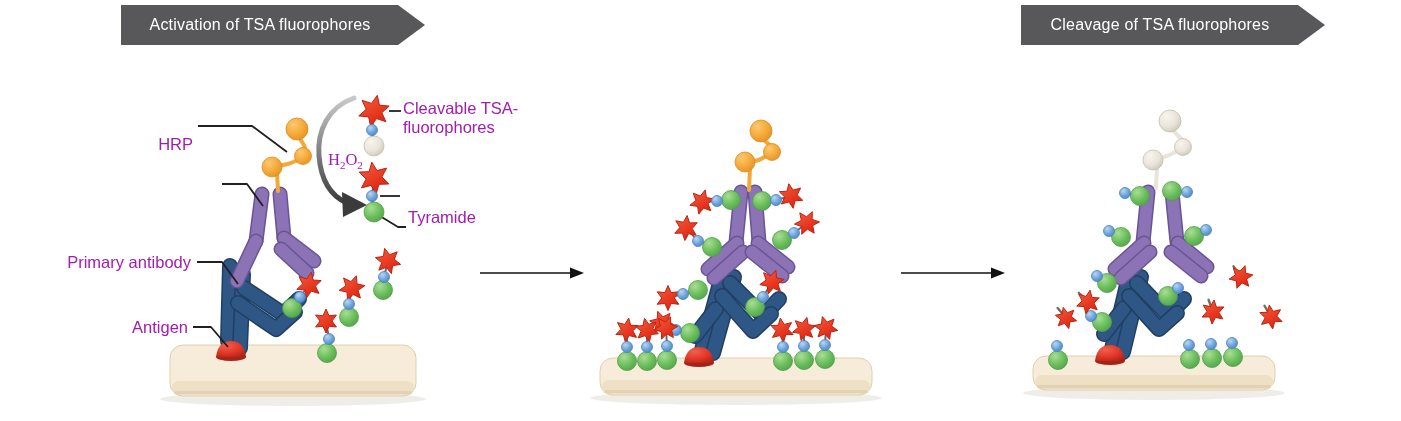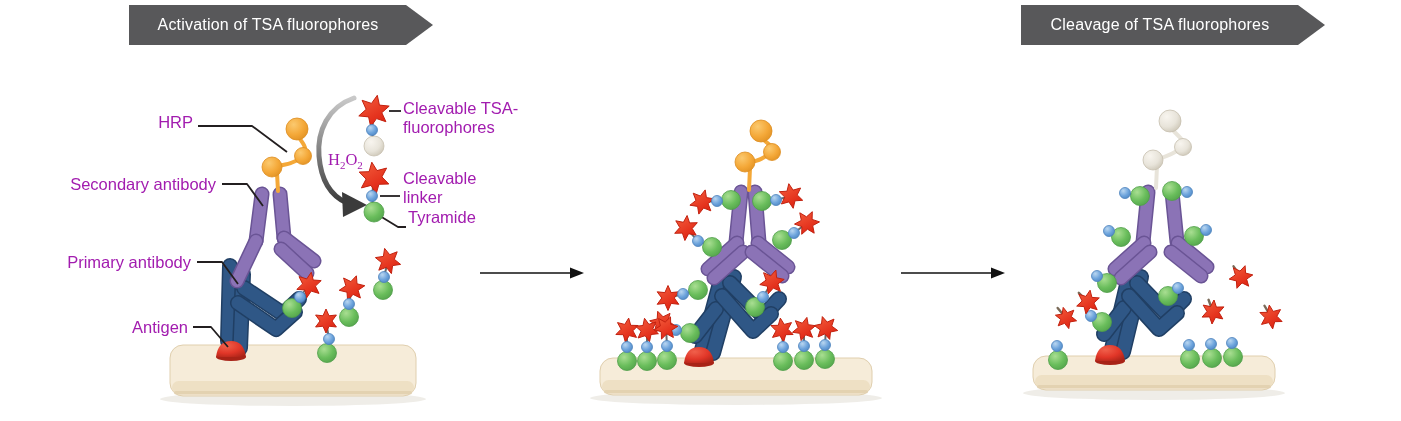--- a/index.html
+++ b/index.html
@@ -290,36 +290,31 @@
       <g>
         <line x1="480" y1="273" x2="572" y2="273" stroke="#111111" stroke-width="1.6"></line>
         <polygon points="584,273 570,267.5 570,278.5" fill="#111111"></polygon>
       </g>
       <g>
         <line x1="901" y1="273" x2="993" y2="273" stroke="#111111" stroke-width="1.6"></line>
         <polygon points="1005,273 991,267.5 991,278.5" fill="#111111"></polygon>
       </g>
     </svg>
 
-  <div class="banner" style="left: 121px; background: rgb(88, 88, 90); color: rgb(255, 255, 255); margin-left: 8px;">
+  <div class="banner" style="left: 121px; background: rgb(88, 88, 90); color: rgb(255, 255, 255);">
     <span>Activation of TSA fluorophores</span>
   </div>
   <div class="banner" style="left: 1021px; background: rgb(88, 88, 90); color: rgb(255, 255, 255); align-items: center;">
     <span>Cleavage of TSA fluorophores</span>
   </div>
 
-  <div class="lbl r" style="right:1208px;top:113px">HRP</div>
-  <div class="lbl r" style="right:1185px;top:175px">Secondary antibody</div>
+  <div class="lbl r" style="right:1208px;top:135px">HRP</div>
   <div class="lbl r" style="right:1210px;top:253px">Primary antibody</div>
   <div class="lbl r" style="right:1213px;top:318px">Antigen</div>
 
   <div class="lbl" style="left:328px;top:150px;font-family:Liberation Serif, serif"><span>H</span><span class="sub">2</span><span>O</span><span class="sub">2</span></div>
 
   <div class="lbl" style="left:403px;top:99px">
     <div>Cleavable TSA-</div>
     <div>fluorophores</div>
   </div>
-  <div class="lbl" style="left:403px;top:169px">
-    <div>Cleavable</div>
-    <div>linker</div>
-  </div>
   <div class="lbl" style="left:408px;top:208px">Tyramide</div>
 </div>
 
 </body></html>

